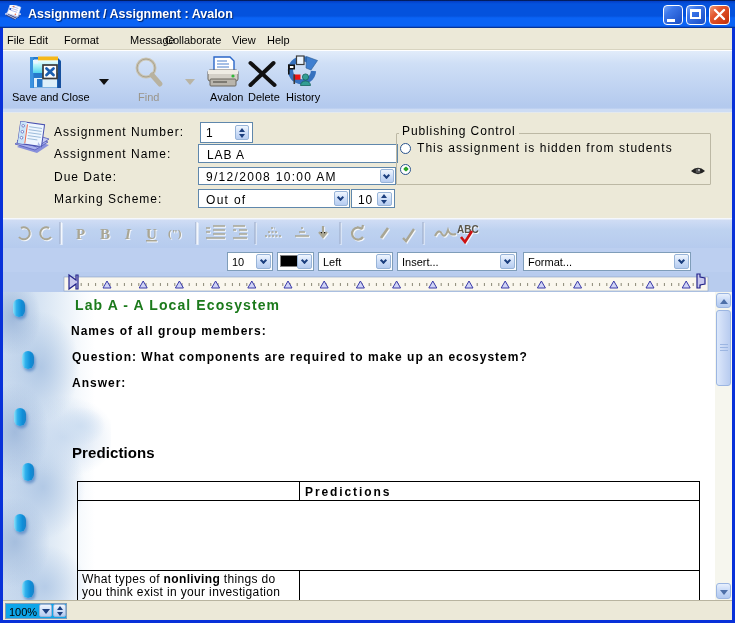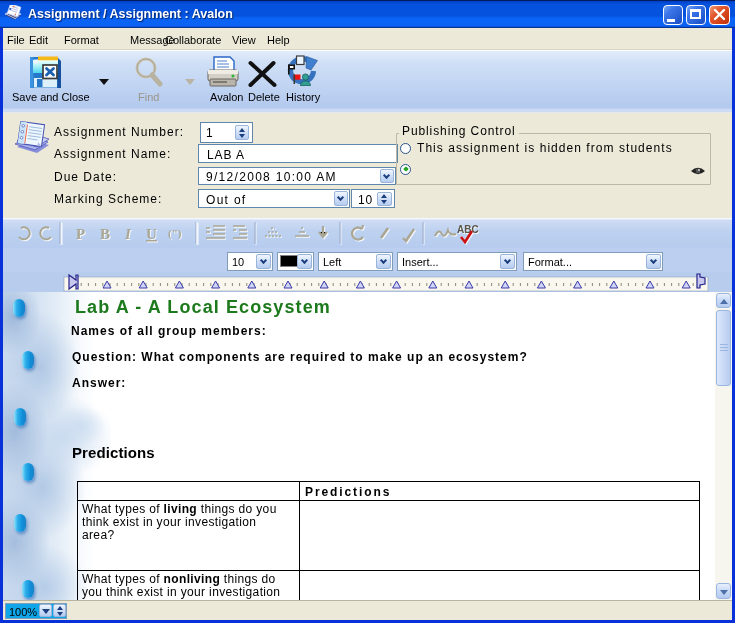--- a/index.html
+++ b/index.html
@@ -257,21 +257,21 @@
       <span class="ar">
         <b></b>
       </span>
     </div>
   <div class="cmb" style="left:394px;width:120px;">
       <span class="tx">Insert...</span>
       <span class="ar">
         <b></b>
       </span>
     </div>
-  <div class="cmb" style="left:520px;width:140px;">
+  <div class="cmb" style="left:520px;width:168px;">
       <span class="tx">Format...</span>
       <span class="ar">
         <b></b>
       </span>
     </div>
 </div>
 
 <div class="abs" style="left:3px;top:272px;width:729px;height:20px;background:#b8ccee;" id="rulerrow">
   <svg width="729" height="20" viewBox="0 0 729 20">
     <rect x="61" y="5" width="644" height="14" fill="#faf7ee" stroke="#8aa0c0" stroke-width="0.6"></rect>
@@ -409,33 +409,32 @@
     .cap { position:absolute; width:12px; height:18px; border-radius:6px;
            background:linear-gradient(90deg,#8fe0f8 0%,#2fb0ec 30%,#0f8ed8 70%,#1b82c8 100%); box-shadow:1.5px 2.5px 3px rgba(90,140,200,0.85); }
   </style>
   <div class="cap" style="left:10px;top:7px;"></div>
   <div class="cap" style="left:19px;top:59px;"></div>
   <div class="cap" style="left:11px;top:116px;"></div>
   <div class="cap" style="left:19px;top:171px;"></div>
   <div class="cap" style="left:11px;top:222px;"></div>
   <div class="cap" style="left:19px;top:288px;"></div>
 
-  <div class="abs" style="left:72px;top:5px;font-size:18px;font-weight:bold;color:#1c7a1c;letter-spacing:1.1px;">Lab A - A Local Ecosystem</div>
+  <div class="abs" style="left:72px;top:5px;font-size:14px;font-weight:bold;color:#1c7a1c;letter-spacing:1.1px;">Lab A - A Local Ecosystem</div>
   <div class="abs" style="left:68px;top:32px;font-size:12px;font-weight:bold;color:#000;letter-spacing:1px;">Names of all group members:</div>
   <div class="abs" style="left:69px;top:58px;font-size:12px;font-weight:bold;color:#000;letter-spacing:1px;">Question: What components are required to make up an ecosystem?</div>
   <div class="abs" style="left:69px;top:84px;font-size:12px;font-weight:bold;color:#000;letter-spacing:1px;">Answer:</div>
   <div class="abs" style="left:69px;top:152px;font-size:15px;font-weight:bold;color:#000;letter-spacing:0.1px;">Predictions</div>
 
   <div class="abs" style="left:74px;top:189px;width:623px;border:1px solid #000;">
     <div style="display:flex;border-bottom:1px solid #000;height:19px;">
       <div style="width:222px;border-right:1px solid #000;"></div>
       <div style="flex:1;font-size:12px;font-weight:bold;letter-spacing:1.9px;padding:3px 0 0 5px;">Predictions</div>
     </div>
     <div style="display:flex;border-bottom:1px solid #000;height:70px;">
-      <div style="width:222px;border-right:1px solid #000;font-size:12px;letter-spacing:0.35px;padding:2px 4px;line-height:13px;">What types of <b>living</b> things do you<br>think exist in your investigation<br>area?</div>
       <div style="flex:1;"></div>
     </div>
     <div style="display:flex;height:60px;">
       <div style="width:222px;border-right:1px solid #000;font-size:12px;letter-spacing:0.35px;padding:2px 4px;line-height:13px;">What types of <b>nonliving</b> things do<br>you think exist in your investigation<br>area?</div>
       <div style="flex:1;"></div>
     </div>
   </div>
 </div>
 
 <div class="abs" style="left:715px;top:292px;width:17px;height:309px;background:#f6f6ee;" id="scroll">

